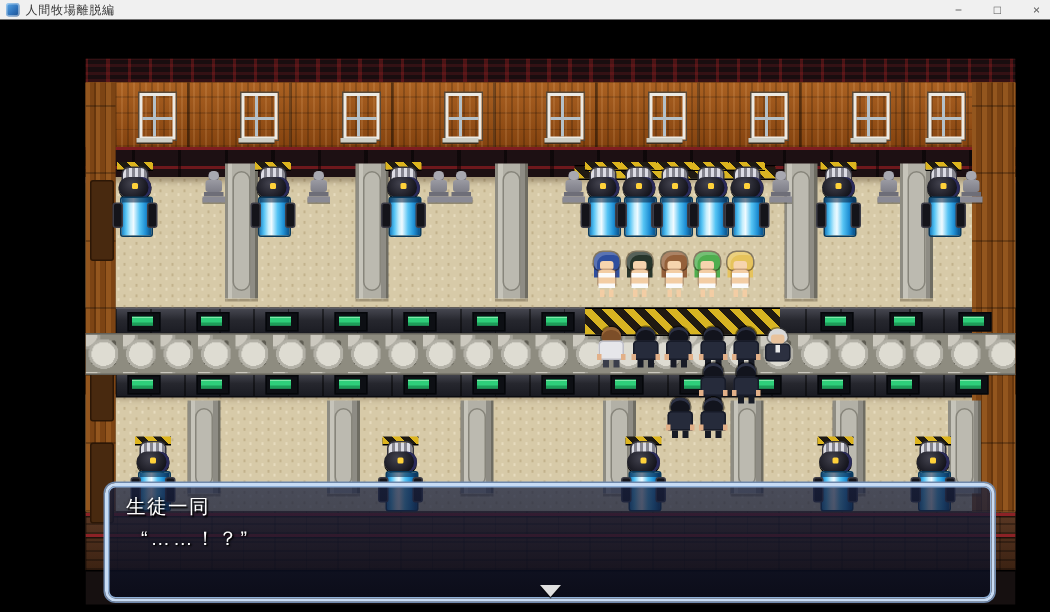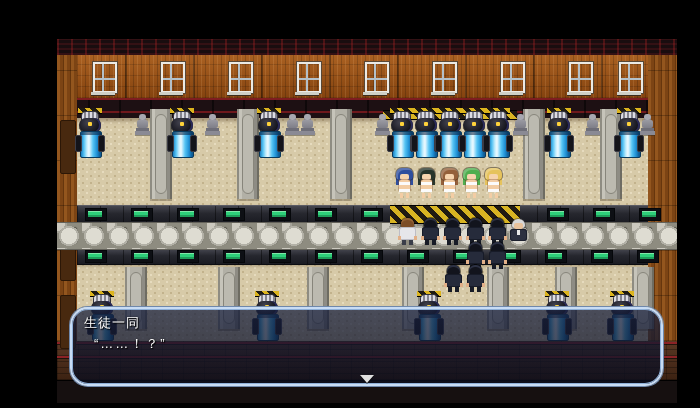--- a/index.html
+++ b/index.html
@@ -143,36 +143,43 @@
   .elder .el-shirt{left:9px;top:11px;width:3px;height:5px;background:#e8e8e8;}
 
   
   .gscreen{position:absolute;width:20px;height:11px;background:#0d0f14;border:1px solid #05070a;z-index:5;}
   .gscreen i{left:2px;top:2px;width:14px;height:6px;background:#2ecf7a;
     box-shadow:inset 0 -2px 0 #1e9e5a,inset 0 1px 0 #7fe8a8;}
   .hazard{position:absolute;background:repeating-linear-gradient(45deg,#d8b422 0 5px,#201a12 5px 10px);
     border-top:1px solid #000;border-bottom:1px solid #000;z-index:4;}
 
   
-  #dialog{position:absolute;left:70px;top:294px;width:589px;height:75px;z-index:20;border-radius:18px;
+  #dialog{position:absolute;left:70px;top:309px;width:589px;height:75px;z-index:20;border-radius:7px;
     border:2px solid #c8dcf4;box-shadow:0 0 0 1px #6f88ab,inset 0 0 0 1px #8fb0d8;
     background:linear-gradient(180deg,rgba(24,32,62,.74),rgba(9,12,28,.76));}
   #speaker{position:absolute;left:12px;top:5px;font-size:13px;color:#fff;letter-spacing:1px;
     text-shadow:1px 1px 1px #000,0 0 2px rgba(0,0,0,.8);}
   #dialogline{position:absolute;left:22px;top:26px;font-size:13px;color:#fff;letter-spacing:2px;
     text-shadow:1px 1px 1px #000,0 0 2px rgba(0,0,0,.8);}
   #pausearrow{position:absolute;left:288px;top:66px;width:0;height:0;z-index:21;
     border-left:7px solid transparent;border-right:7px solid transparent;border-top:8px solid #e0e0e0;
     filter:drop-shadow(0 1px 0 rgba(0,0,0,.7));}
 </style>
 </head>
 <body>
 
 <div id="screen">
 
+  <div id="titlebar">
+    <div id="appicon"></div>
+    <div id="apptitle">人間牧場離脱編</div>
+    <div class="wbtn" id="btn-min">−</div>
+    <div class="wbtn" id="btn-max">□</div>
+    <div class="wbtn" id="btn-close">×</div>
+  </div>
 
   <div id="stage">
     <div id="viewport">
 
       <div class="band" id="ceiling"></div>
       <div class="band" id="wall"></div>
       <div class="band" id="shelf1"></div>
       <div class="band" id="floor-upper"></div>
       <div class="band" id="floor-lower"></div>
       <div class="band" id="woodband"></div>

